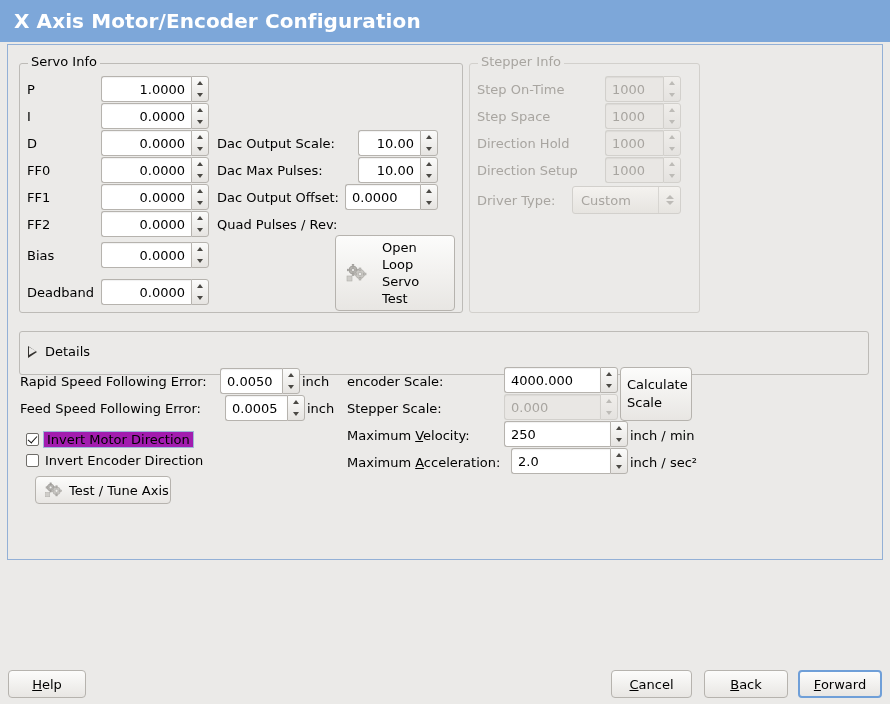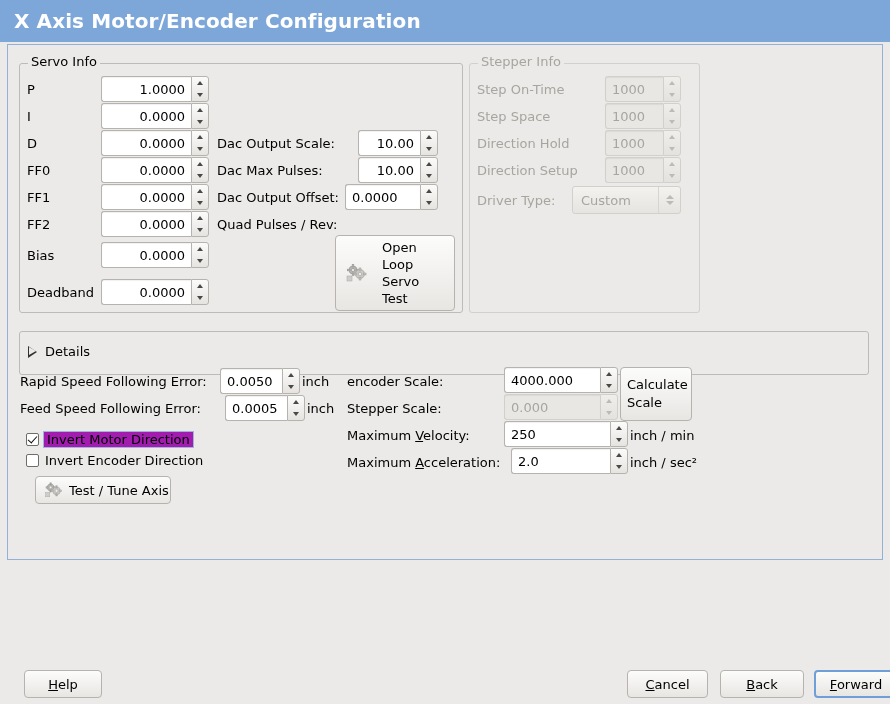--- a/index.html
+++ b/index.html
@@ -165,21 +165,21 @@
     content:""; position:absolute; left:-8px; top:-4.4px;
     width:0;height:0;
     border-top:4.4px solid transparent;border-bottom:4.4px solid transparent;
     border-left:7px solid #ebeae8;
   }
 
   
   .val { position:absolute; font-size:13px; white-space:nowrap;margin-top:38px; }
 
   
-  #footer { position:absolute; left:16px; top:660px; width:724px; height:44px; }
+  #footer { position:absolute; left:0; top:660px; width:724px; height:44px; }
 </style>
 </head>
 <body>
 
 <div id="titlebar">
   <div class="title">X Axis Motor/Encoder Configuration</div>
 </div>
 
 <div id="content">
 

